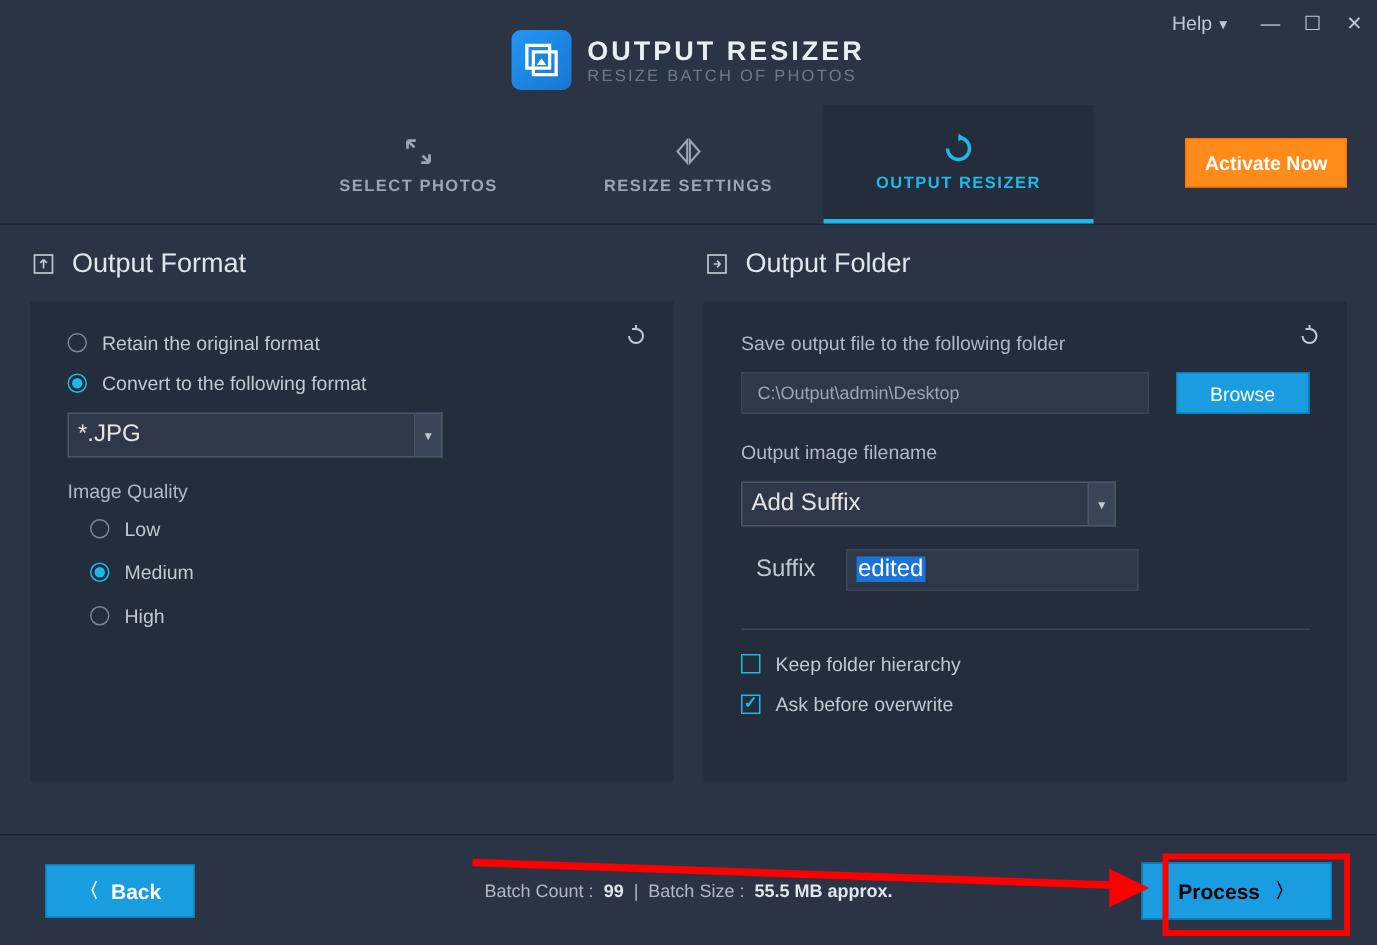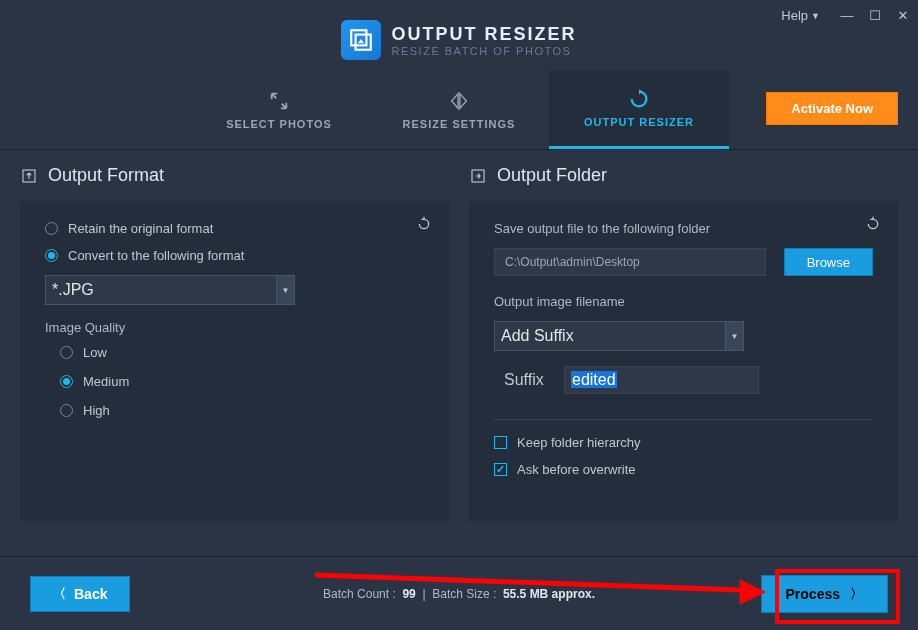--- a/index.html
+++ b/index.html
@@ -13,21 +13,21 @@
     .logo-text .t2 { color: #6b7a8f; font-size: 11px; letter-spacing: 1.5px; }
     .win-controls { position: absolute; right: 8px; top: 8px; display: flex; align-items: center; gap: 14px; }
     .help-menu { color: #c0c8d0; font-size: 13px; display: flex; align-items: center; gap: 3px; cursor: pointer; margin-right: 6px; }
     .wc-btn { color: #c0c8d0; font-size: 13px; cursor: pointer; width: 14px; text-align: center; }
     
     .tabbar { height: 80px; background: #2a3444; display: flex; align-items: stretch; justify-content: center; position: relative; border-bottom: 1px solid #1a2230; }
     .tab { width: 180px; display: flex; flex-direction: column; align-items: center; justify-content: center; gap: 6px; cursor: pointer; color: #9aa5b5; font-size: 11px; font-weight: 600; letter-spacing: 1px; }
     .tab svg { width: 22px; height: 22px; fill: #9aa5b5; }
     .tab.active { background: #232d3c; color: #1fb8e8; border-bottom: 3px solid #1fb8e8; }
     .tab.active svg { fill: #1fb8e8; }
-    .activate { position: absolute; right: 20px; top: 22px; background: #ff8c1a; color: #fff; border: 1px solid #ff7700; padding: 8px 24px; font-size: 13px; font-weight: 600; cursor: pointer; }
+    .activate { position: absolute; right: 20px; top: 22px; background: #ff8c1a; color: #fff; border: 1px solid #ff7700; padding: 8px 12px; font-size: 13px; font-weight: 600; cursor: pointer; }
     
     .content { display: flex; gap: 20px; padding: 15px 20px 10px 20px; }
     .panel { flex: 1; }
     .panel-title { display: flex; align-items: center; gap: 10px; color: #e0e6ec; font-size: 18px; font-weight: 300; margin-bottom: 15px; }
     .panel-title svg { width: 18px; height: 18px; fill: none; stroke: #c0c8d0; stroke-width: 1.5; }
     .panel-body { background: #232d3c; padding: 20px 25px; min-height: 320px; position: relative; }
     .reset-btn { position: absolute; right: 12px; top: 10px; width: 26px; height: 26px; display: flex; align-items: center; justify-content: center; cursor: pointer; color: #c0c8d0; }
     .reset-btn svg { width: 16px; height: 16px; fill: #c0c8d0; }
     
     .radio-row { display: flex; align-items: center; gap: 10px; margin-bottom: 12px; font-size: 13px; cursor: pointer; }

